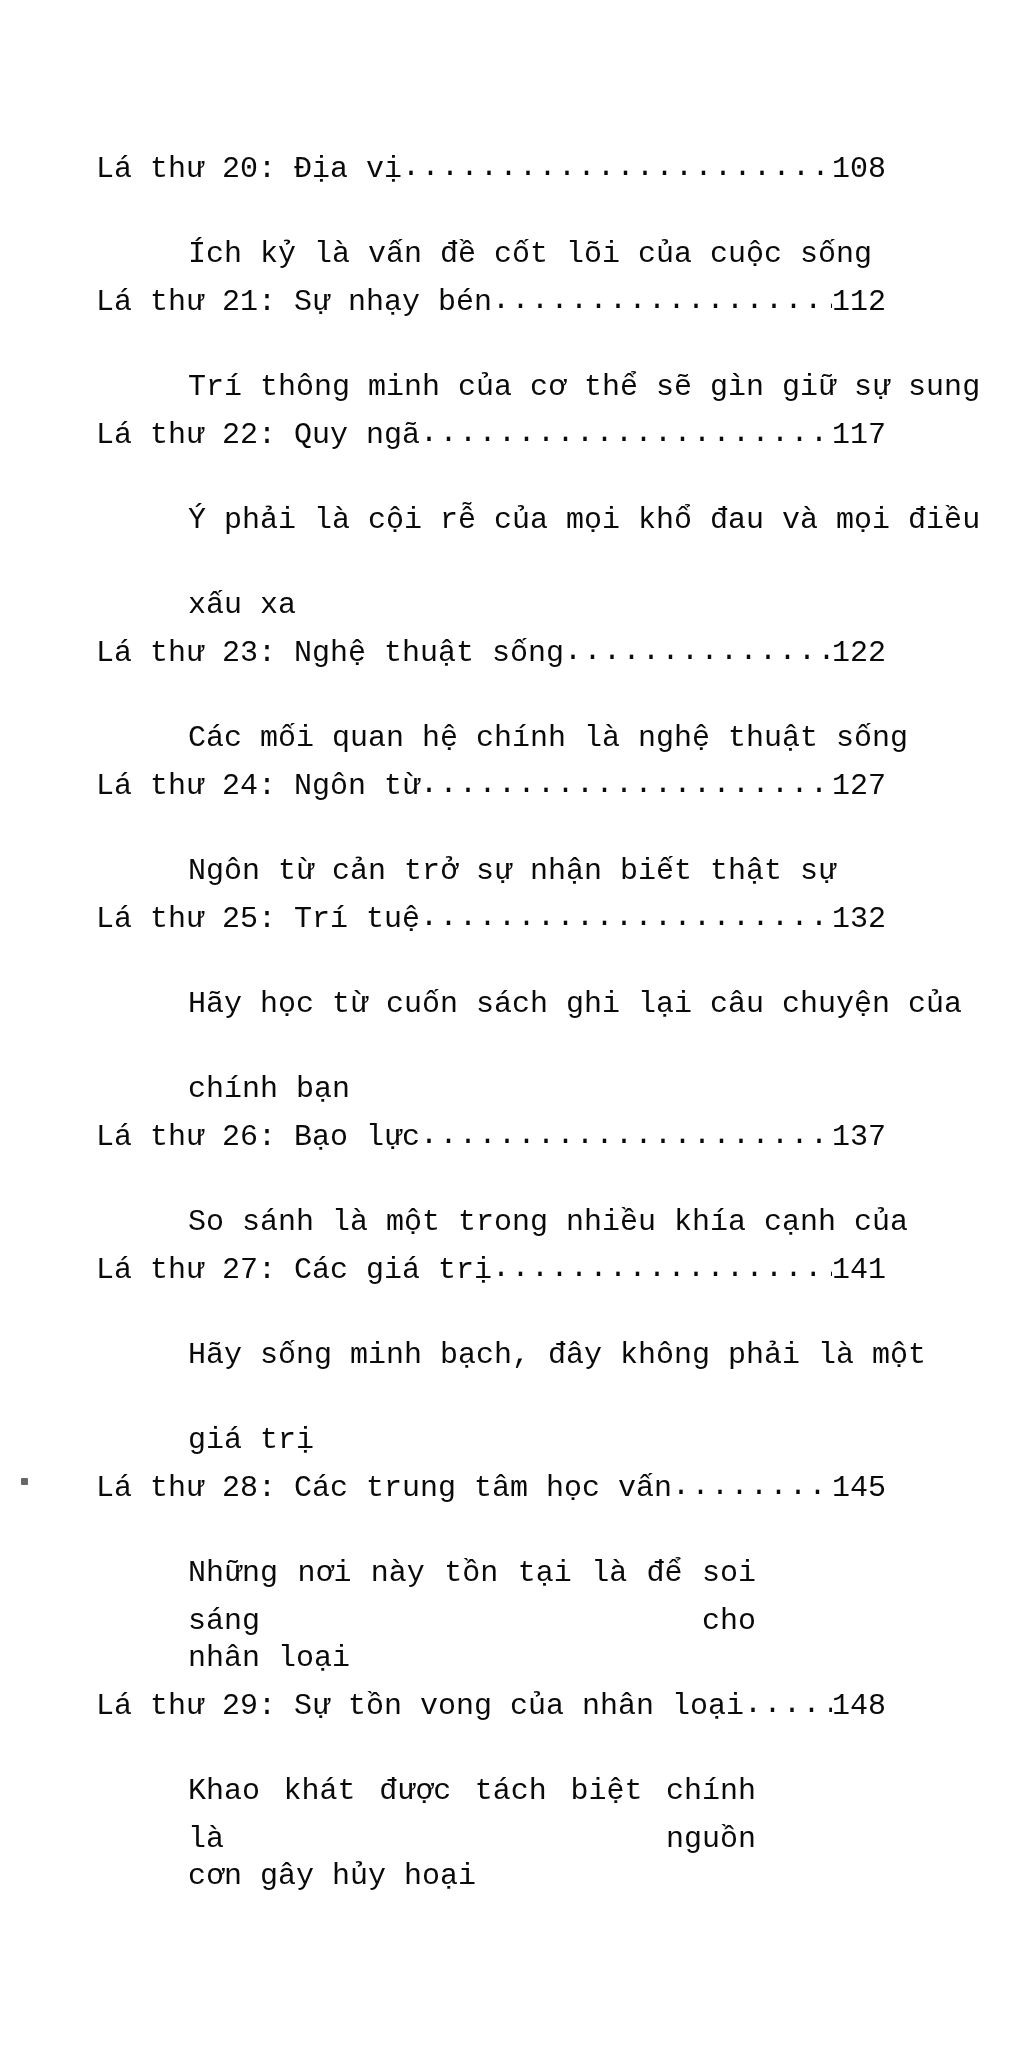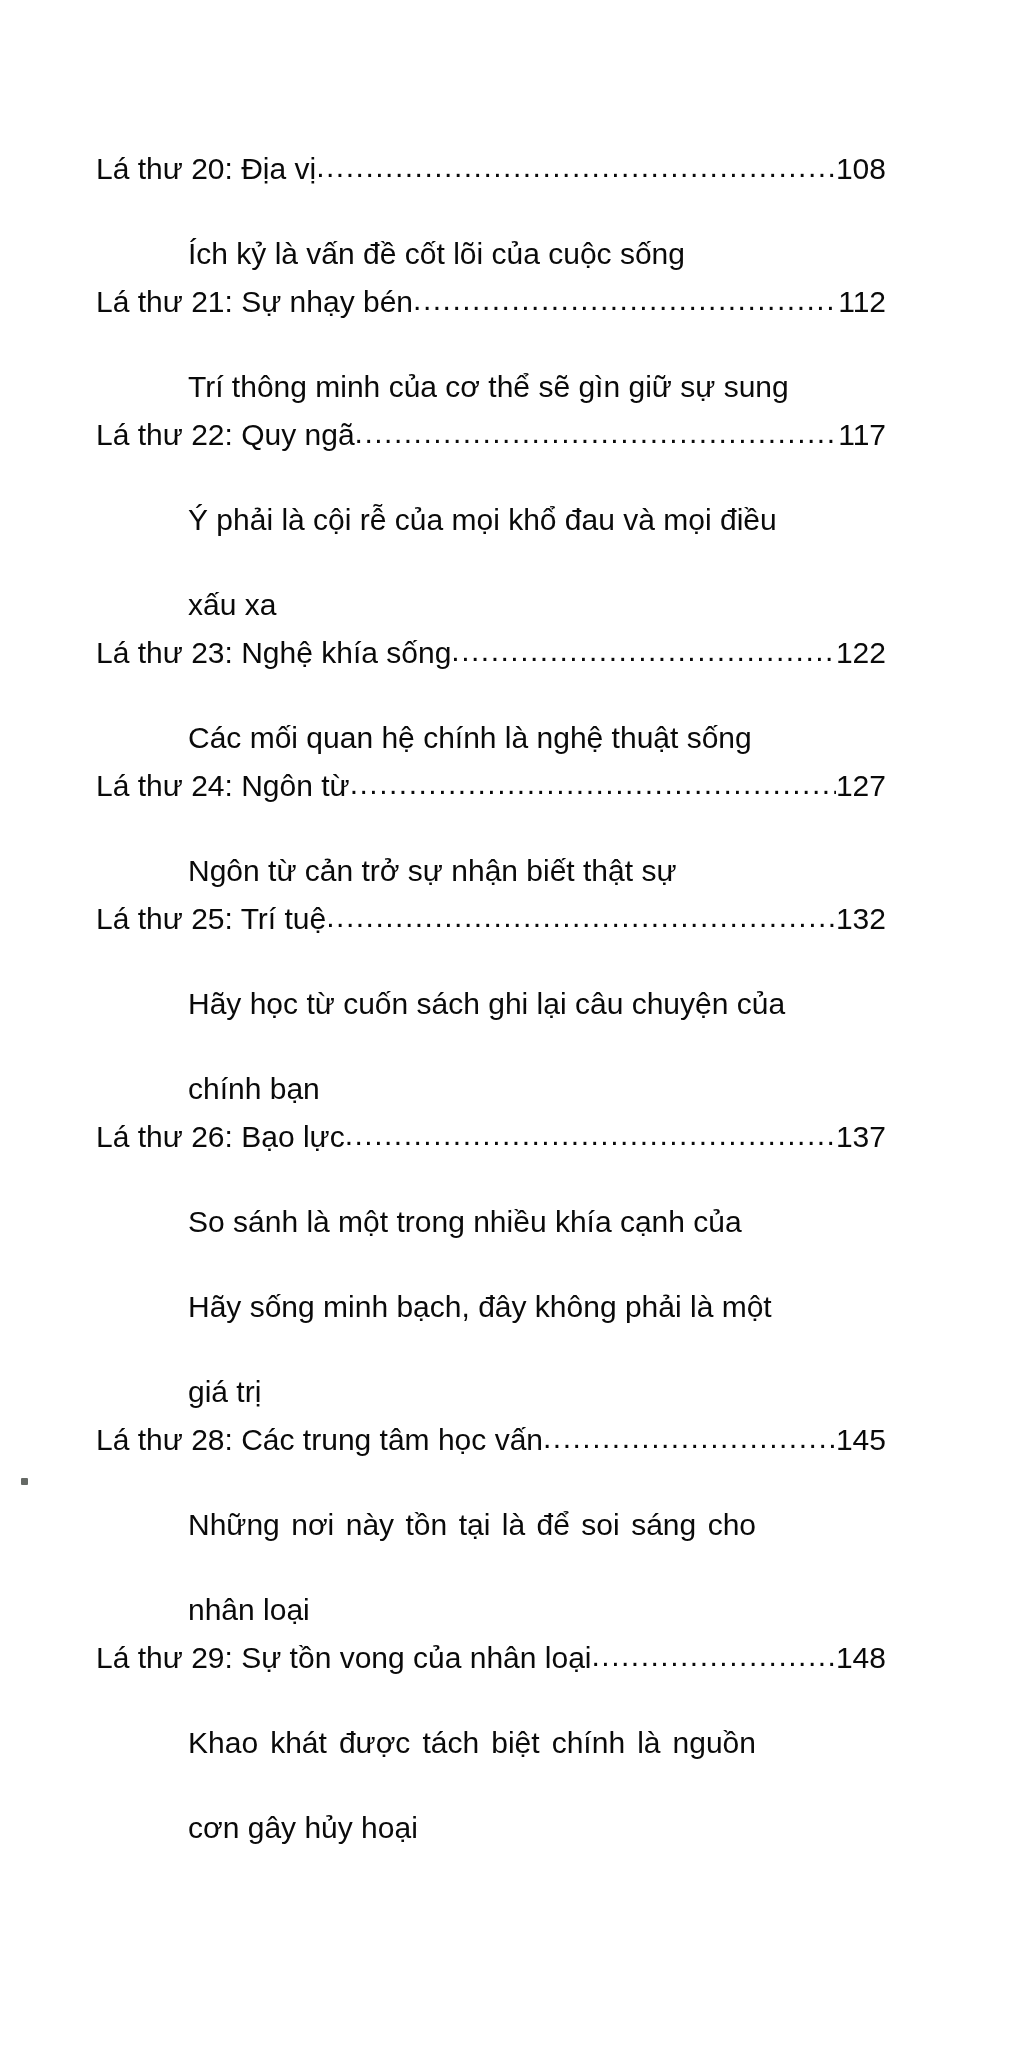--- a/index.html
+++ b/index.html
@@ -6,21 +6,21 @@
     margin: 0;
     padding: 0;
     background: #ffffff;
   }
   .page {
     position: relative;
     width: 1027px;
     height: 2048px;
     background: #ffffff;
     overflow: hidden;
-    font-family: Liberation Sans, sans-serif;
+    font-family: Liberation Mono, monospace;
     color: #0a0a0a;
   }
   .toc {
     position: absolute;
     left: 96px;
     top: 145px;
     width: 790px;
   }
   .entry-row {
     display: flex;
@@ -93,21 +93,21 @@
       </div>
       <div class="sub-row">Trí thông minh của cơ thể sẽ gìn giữ sự sung</div>
       <div class="entry-row">
         <span class="entry-title">Lá thư 22: Quy ngã</span>
         <span class="entry-leader"></span>
         <span class="entry-page">117</span>
       </div>
       <div class="sub-row">Ý phải là cội rễ của mọi khổ đau và mọi điều</div>
       <div class="sub-row">xấu xa</div>
       <div class="entry-row">
-        <span class="entry-title">Lá thư 23: Nghệ khía sống</span>
+        <span class="entry-title">Lá thư 23: Nghệ thuật sống</span>
         <span class="entry-leader"></span>
         <span class="entry-page">122</span>
       </div>
       <div class="sub-row">Các mối quan hệ chính là nghệ thuật sống</div>
       <div class="entry-row">
         <span class="entry-title">Lá thư 24: Ngôn từ</span>
         <span class="entry-leader"></span>
         <span class="entry-page">127</span>
       </div>
       <div class="sub-row">Ngôn từ cản trở sự nhận biết thật sự</div>
@@ -117,20 +117,25 @@
         <span class="entry-page">132</span>
       </div>
       <div class="sub-row">Hãy học từ cuốn sách ghi lại câu chuyện của</div>
       <div class="sub-row">chính bạn</div>
       <div class="entry-row">
         <span class="entry-title">Lá thư 26: Bạo lực</span>
         <span class="entry-leader"></span>
         <span class="entry-page">137</span>
       </div>
       <div class="sub-row">So sánh là một trong nhiều khía cạnh của</div>
+      <div class="entry-row">
+        <span class="entry-title">Lá thư 27: Các giá trị</span>
+        <span class="entry-leader"></span>
+        <span class="entry-page">141</span>
+      </div>
       <div class="sub-row">Hãy sống minh bạch, đây không phải là một</div>
       <div class="sub-row">giá trị</div>
       <div class="entry-row">
         <span class="entry-title">Lá thư 28: Các trung tâm học vấn</span>
         <span class="entry-leader"></span>
         <span class="entry-page">145</span>
       </div>
       <div class="sub-row justified">Những nơi này tồn tại là để soi sáng cho</div>
       <div class="sub-row">nhân loại</div>
       <div class="entry-row">

